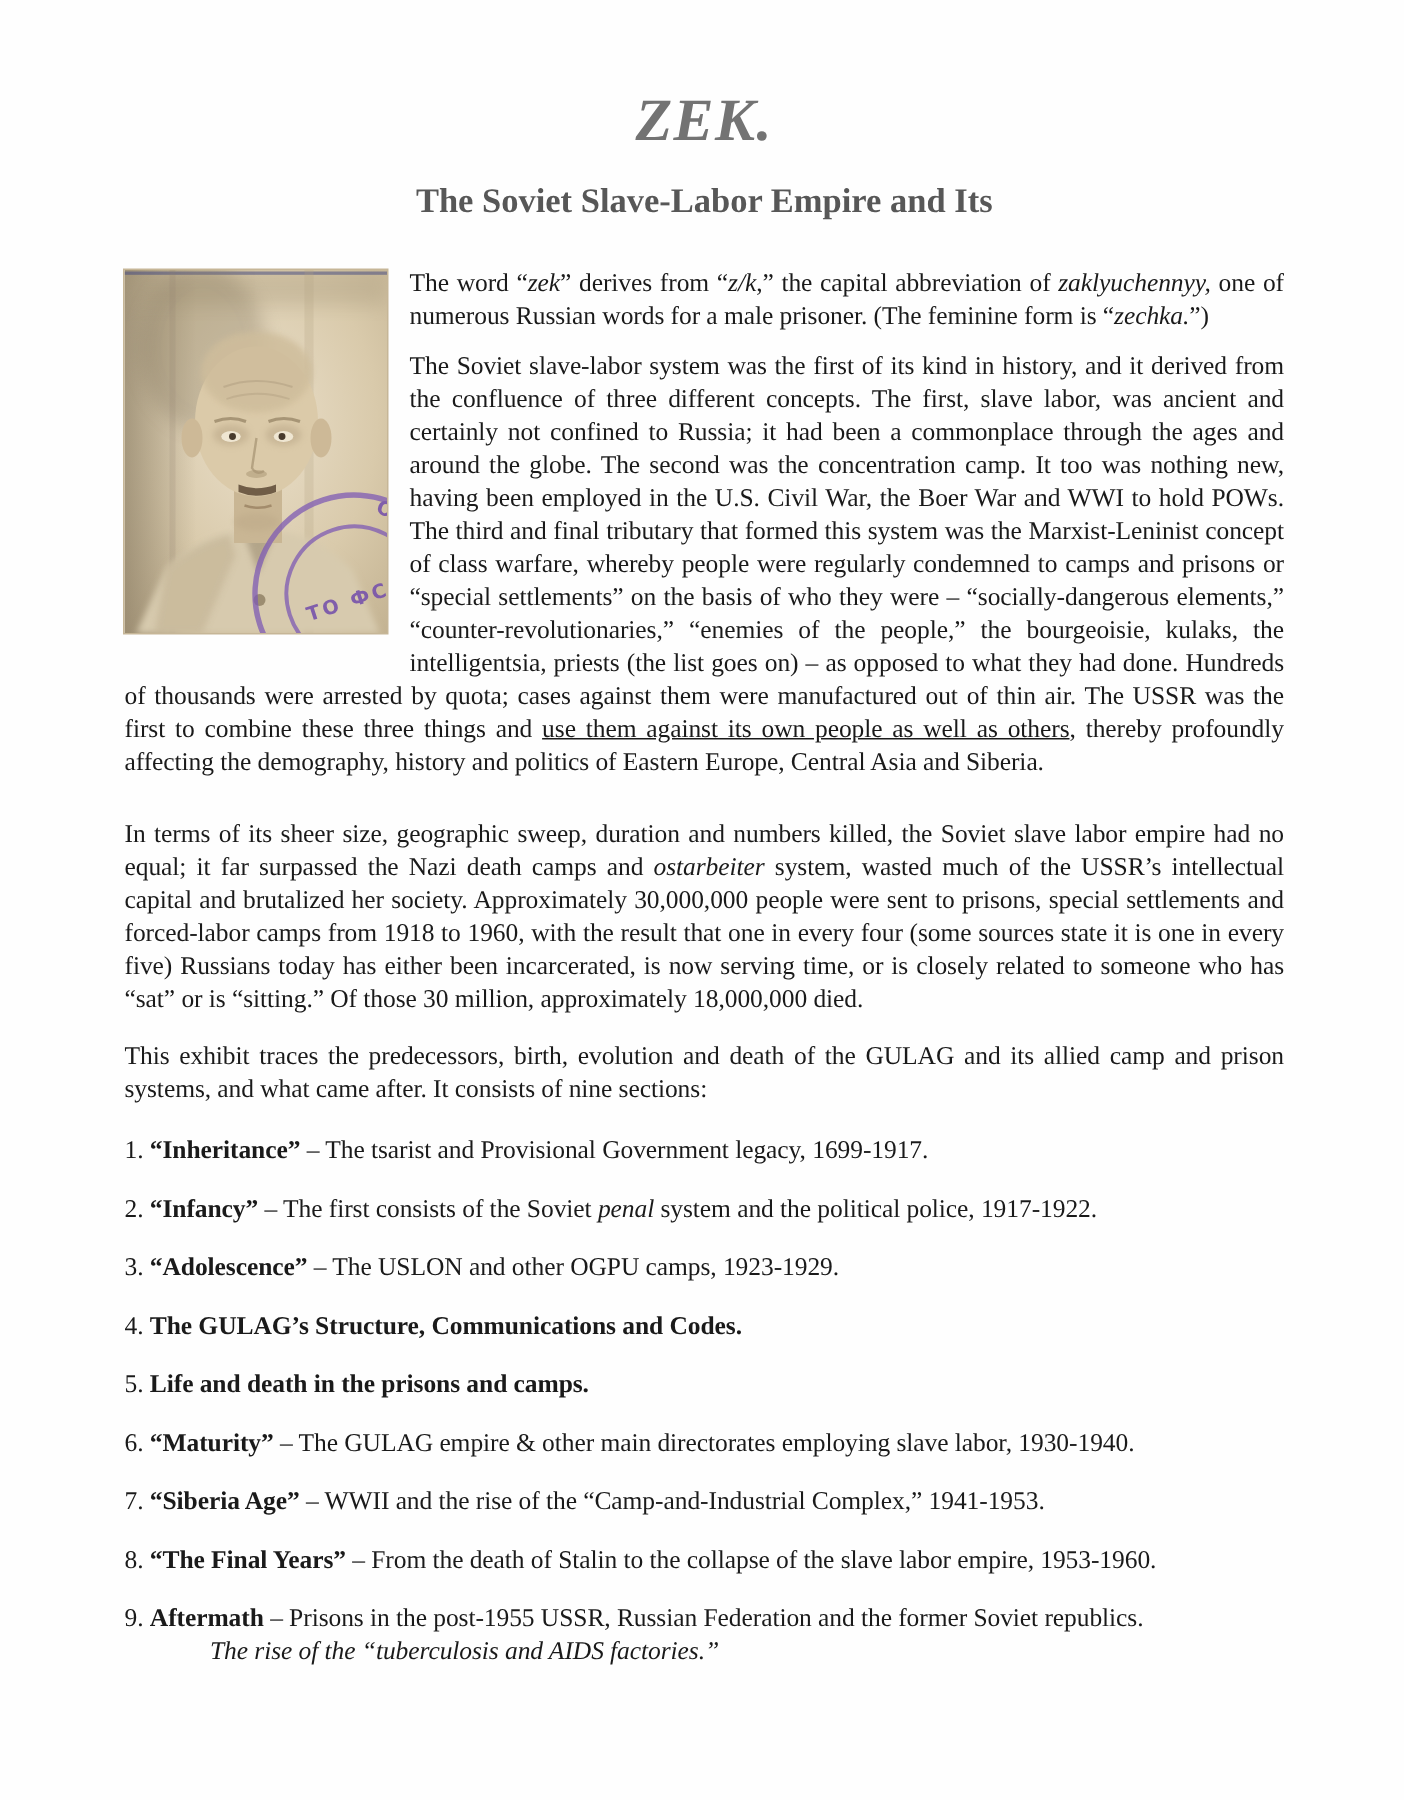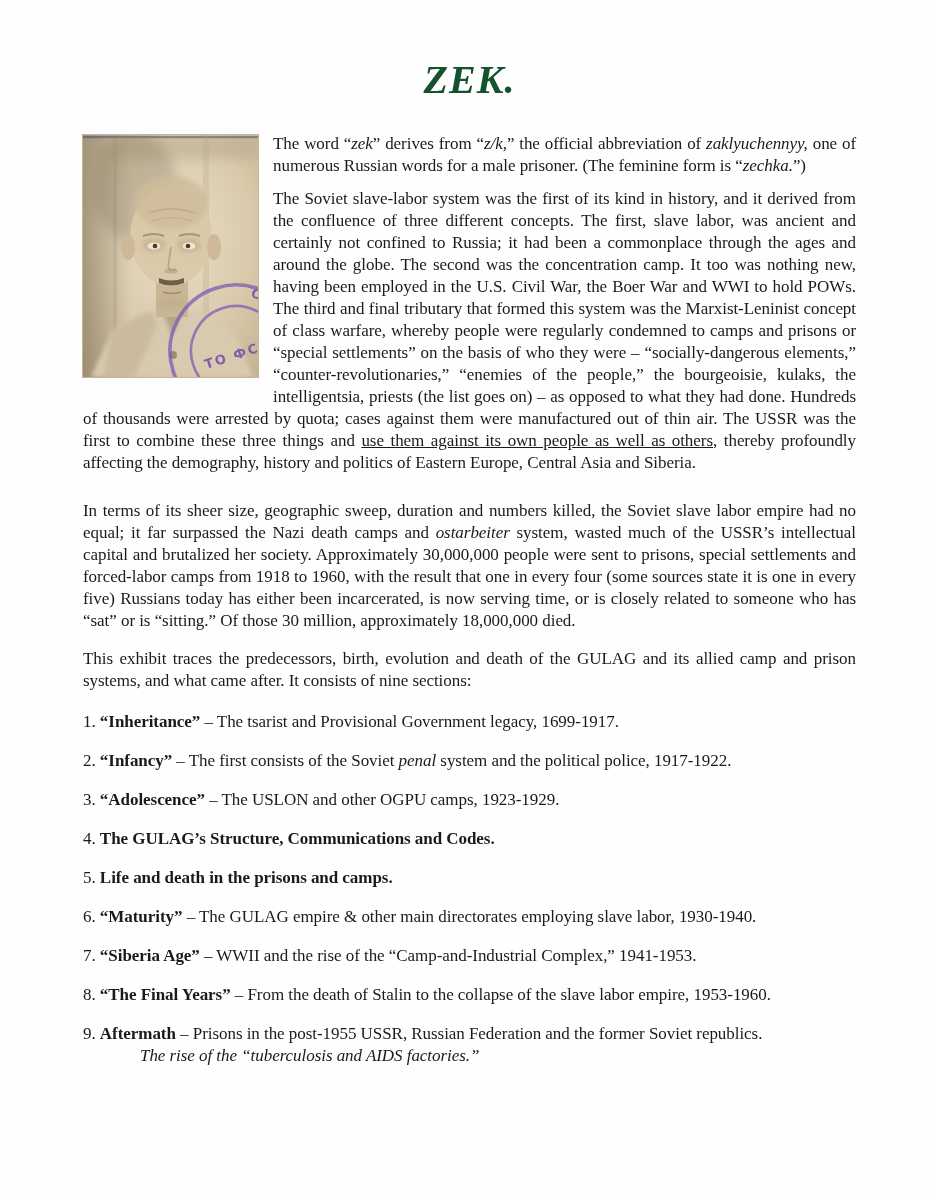--- a/index.html
+++ b/index.html
@@ -11,21 +11,21 @@
     font-family:"Liberation Serif", serif;
     color:#1a1a1a;
     box-sizing:border-box;
     padding:56px 80px 0 83px;
   }
   .doc-title{
     text-align:center;
     font-size:40px;
     font-style:italic;
     font-weight:bold;
-    color:#14532d;
+    color:#737373;
     letter-spacing:1px;
     margin:0 0 16px 0;
   }
   .doc-subtitle{
     text-align:center;
     font-size:23px;
     font-weight:bold;
     color:#575757;
     line-height:29px;
     margin:0 0 30px 0;
@@ -56,20 +56,21 @@
   .section-item .line2{padding-left:57px;font-style:italic;}
 </style>
 </head>
 <body>
 
 <div class="page">
 
   <h1 class="doc-title">ZEK.</h1>
 
   <div class="doc-subtitle">
+    <div>The Soviet Slave-Labor Empire and Its</div>
   </div>
 
   <div class="content">
 
     <div class="photo">
       <svg viewBox="0 0 175 242" preserveAspectRatio="none">
         <defs>
           <radialGradient id="bgv" cx="52%" cy="42%" r="80%">
             <stop offset="0%" stop-color="#ead fca"></stop>
             <stop offset="0%" stop-color="#eadfca"></stop>
@@ -127,21 +128,21 @@
           <circle r="66" fill="none" stroke="#7e5ab4" stroke-width="3.6" opacity="0.85"></circle>
           <circle r="45" fill="none" stroke="#7e5ab4" stroke-width="2.6" opacity="0.85"></circle>
           <text fill="#7550ab" font-size="13" font-weight="bold" letter-spacing="4" font-family="'DejaVu Sans', sans-serif">
             <textPath href="#stampArc" startOffset="34%">ОЛСТ ВЖИ ФСИ</textPath>
           </text>
           <text x="-34" y="8" fill="#7550ab" font-size="13" font-weight="bold" letter-spacing="2" font-family="'DejaVu Sans', sans-serif">ТО ФСП</text>
         </g>
       </svg>
     </div>
 
-    <p class="body-par"><span>The word “</span><span class="seg-i">zek</span><span>” derives from “</span><span class="seg-i">z/k</span><span>,” the official abbreviation of </span><span class="seg-i">zaklyuchennyy,</span><span> one of numerous Russian words for a male prisoner.  (The feminine form is “</span><span class="seg-i">zechka.</span><span>”)</span></p>
+    <p class="body-par"><span>The word “</span><span class="seg-i">zek</span><span>” derives from “</span><span class="seg-i">z/k</span><span>,” the capital abbreviation of </span><span class="seg-i">zaklyuchennyy,</span><span> one of numerous Russian words for a male prisoner.  (The feminine form is “</span><span class="seg-i">zechka.</span><span>”)</span></p>
 
     <p class="body-par sp-lg"><span>The Soviet slave-labor system was the first of its kind in history, and it derived from the confluence of three different concepts.  The first, slave labor, was ancient and certainly not confined to Russia; it had been a commonplace through the ages and around the globe.  The second was the concentration camp.  It too was nothing new, having been employed in the U.S. Civil War, the Boer War and WWI to hold POWs.  The third and final tributary that formed this system was the Marxist-Leninist concept of class warfare, whereby people were regularly condemned to camps and prisons or “special settlements” on the basis of who they were – “socially-dangerous elements,” “counter-revolutionaries,” “enemies of the people,” the bourgeoisie, kulaks, the intelligentsia, priests (the list goes on) – as opposed to what they had done.  Hundreds of thousands were arrested by quota; cases against them were manufactured out of thin air.   The USSR was the first to combine these three things and </span><span class="seg-u">use them against its own people as well as others</span><span>, thereby profoundly affecting the demography, history and politics of Eastern Europe, Central Asia and Siberia.</span></p>
 
     <p class="body-par sp-md"><span>In terms of its sheer size, geographic sweep, duration and numbers killed, the Soviet slave labor empire had no equal; it far surpassed the Nazi death camps and </span><span class="seg-i">ostarbeiter</span><span> system, wasted much of the USSR’s intellectual capital and brutalized her society.  Approximately 30,000,000 people were sent to prisons, special settlements and forced-labor camps from 1918 to 1960, with the result that one in every four (some sources state it is one in every five) Russians today has either been incarcerated, is now serving time, or is closely related to someone who has “sat” or is “sitting.”  Of those 30 million, approximately 18,000,000 died.</span></p>
 
     <p class="body-par sp-list"><span>This exhibit traces the predecessors, birth, evolution and death of the GULAG and its allied camp and prison systems, and what came after.  It consists of nine sections:</span></p>
 
     <ul class="sections">
       <li class="section-item"><span>1. </span><span class="seg-b">“Inheritance”</span><span> – The tsarist and Provisional Government legacy, 1699-1917.</span></li>
       <li class="section-item"><span>2. </span><span class="seg-b">“Infancy”</span><span> – The first consists of the Soviet </span><span class="seg-i">penal</span><span> system and the political police, 1917-1922.</span></li>

